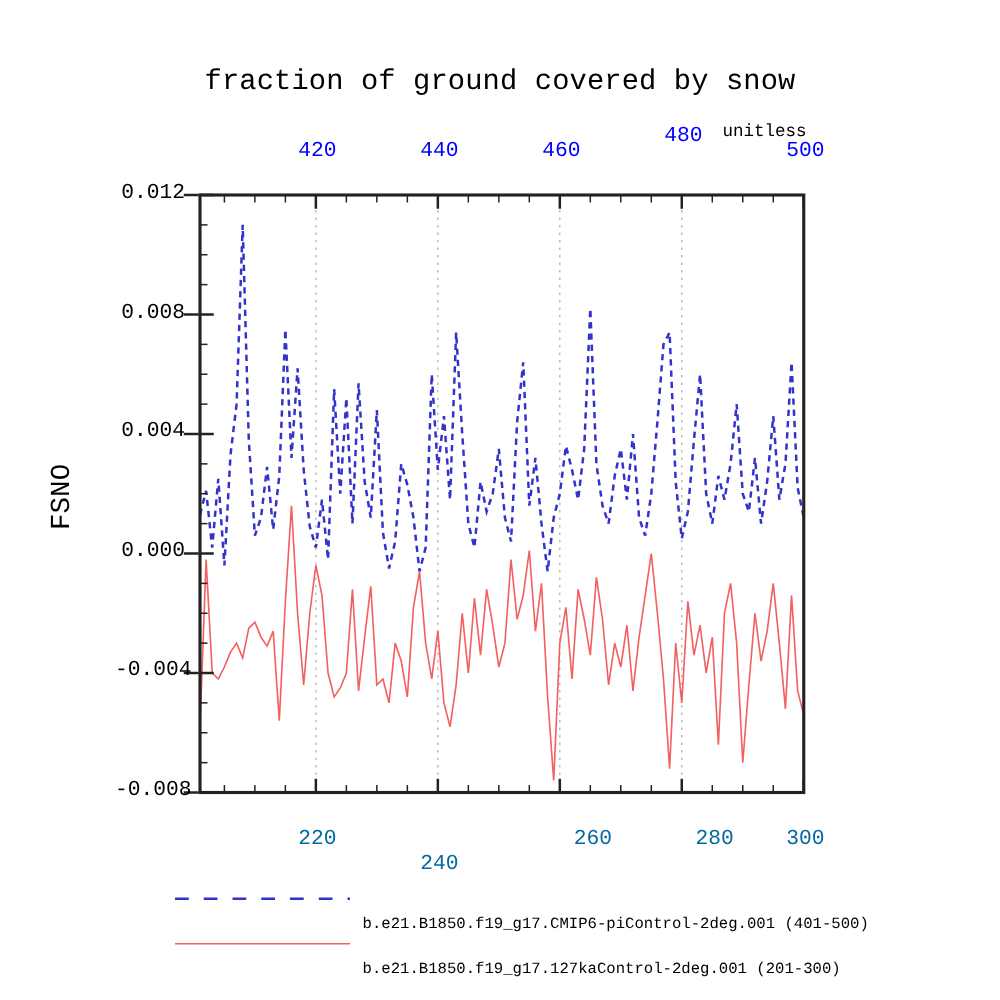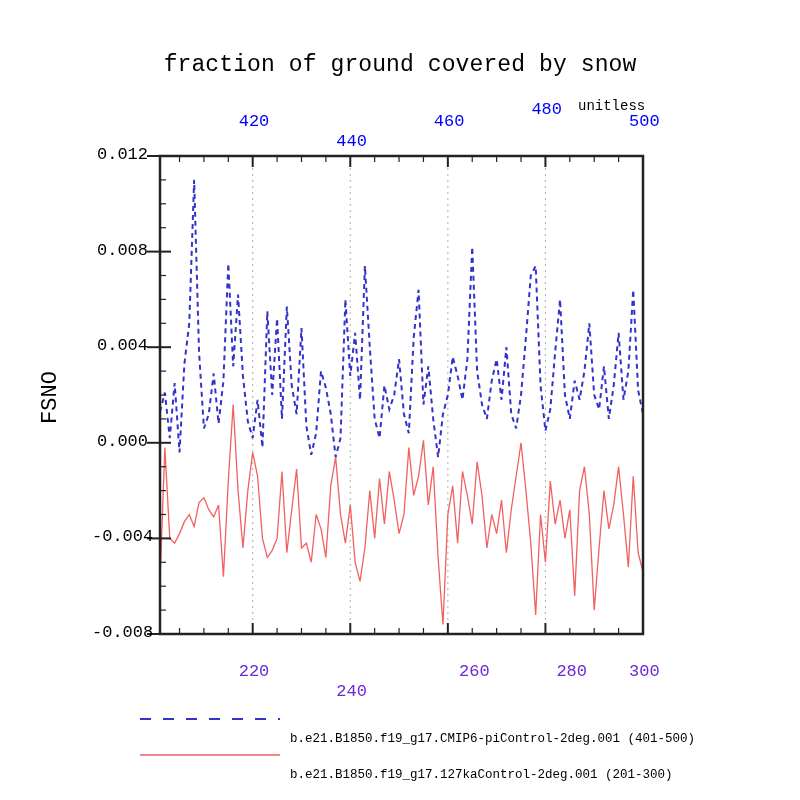--- a/index.html
+++ b/index.html
@@ -20,21 +20,21 @@
   }
 
   .ylabel{
     position:absolute;left:-10px;top:385px;width:120px;text-align:center;
     font-size:22px;color:#000;
     transform:rotate(-90deg);transform-origin:center center;
   }
 
   .tick-text{position:absolute;font-size:17px;white-space:nowrap;}
   .tick-top{color:#0000ff;}
-  .tick-bottom{color:#6d28d9;}
+  .tick-bottom{color:#0369a1;}
   .tick-left{color:#000000;}
 
   .legend-row{position:absolute;font-size:12.5px;color:#000;white-space:nowrap;}
   .legend-label{position:absolute;left:290px;margin-top:20px;}
   .legend-sample{position:absolute;left:140px;top:0;width:140px;height:14px;}
 
   svg{display:block;}
 </style>
 </head>
 <body>
@@ -129,21 +129,21 @@
         <line x1="160" y1="227.69999999999993" x2="166" y2="227.69999999999993" stroke="#222222" stroke-width="1.2"></line>
         <line x1="160" y1="203.79999999999995" x2="166" y2="203.79999999999995" stroke="#222222" stroke-width="1.2"></line>
         <line x1="160" y1="179.90000000000003" x2="166" y2="179.90000000000003" stroke="#222222" stroke-width="1.2"></line>
         <line x1="160" y1="156" x2="171" y2="156" stroke="#222222" stroke-width="2"></line>
         <line x1="147" y1="156" x2="159" y2="156" stroke="#222222" stroke-width="2"></line>
       </g>
     </svg>
 
   <div id="ticks-layer">
       <div class="tick-text tick-top" style="left: 238.697px; top: 112px;">420</div>
-      <div class="tick-text tick-top" style="left: 336.273px; top: 112px; margin-top: 20px;">440</div>
+      <div class="tick-text tick-top" style="left: 336.273px; top: 112px;">440</div>
       <div class="tick-text tick-top" style="left: 433.848px; top: 112px;">460</div>
       <div class="tick-text tick-top" style="left: 531.424px; top: 100px;">480</div>
       <div class="tick-text tick-top" style="left: 629px; top: 112px;">500</div>
       <div class="tick-text tick-bottom" style="left: 238.697px; top: 662px;">220</div>
       <div class="tick-text tick-bottom" style="left: 336.273px; top: 682px;">240</div>
       <div class="tick-text tick-bottom" style="left: 459px; top: 662px; text-align: center;">260</div>
       <div class="tick-text tick-bottom" style="left: 531.424px; top: 662px; margin-left: 25px;">280</div>
       <div class="tick-text tick-bottom" style="left: 629px; top: 662px;">300</div>
       <div class="tick-text tick-left" style="left: 97px; top: 145px; text-align: right;">0.012</div>
       <div class="tick-text tick-left" style="left: 97px; top: 240.6px;">0.008</div>

